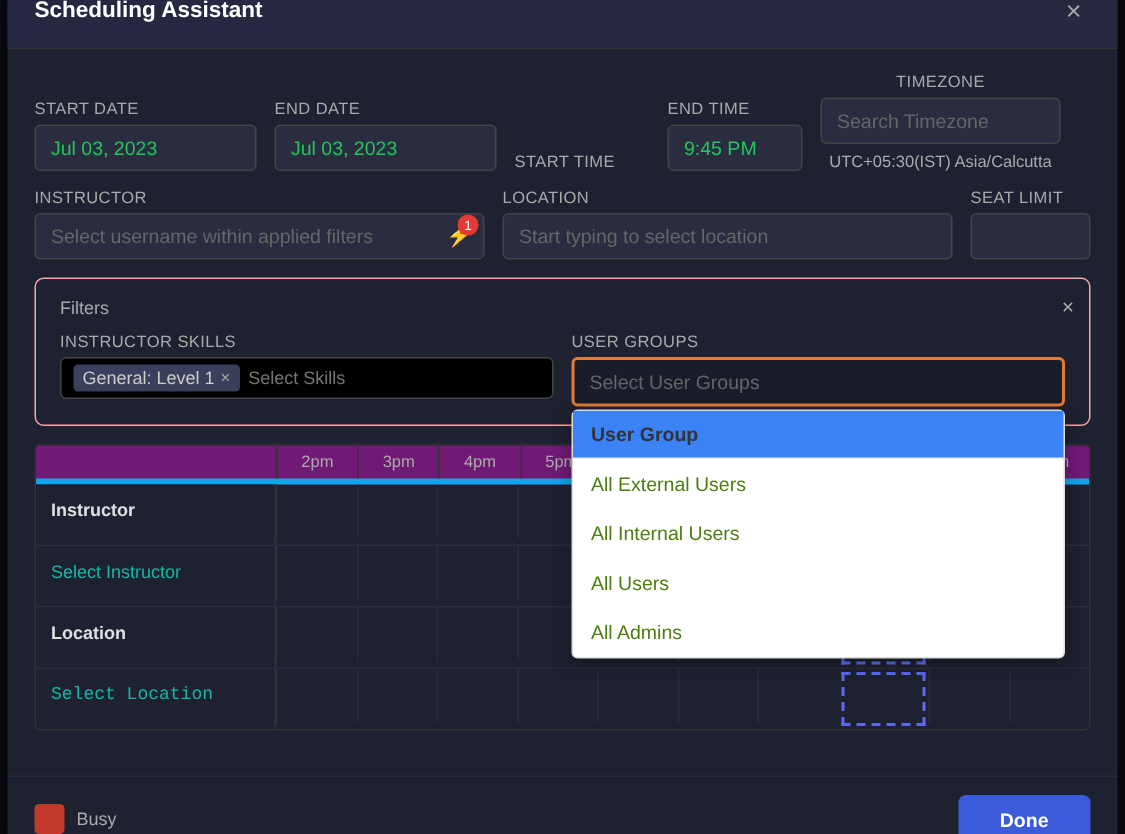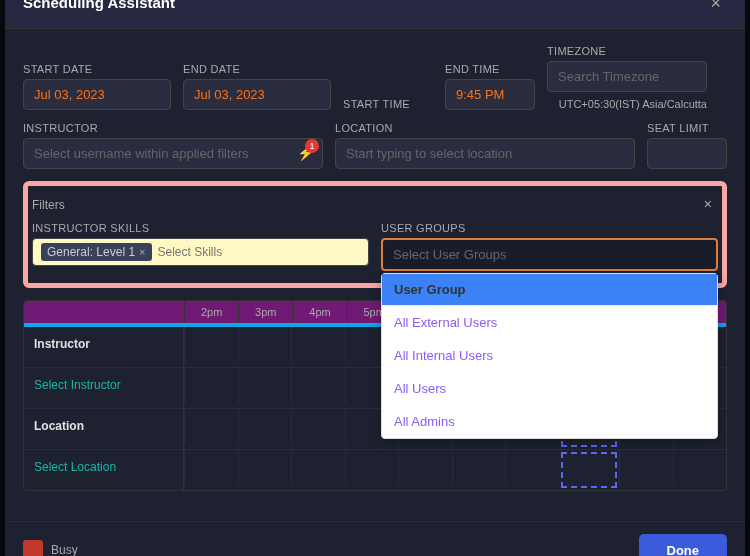--- a/index.html
+++ b/index.html
@@ -72,29 +72,29 @@
       font-size: 11px;
       color: #aaa;
       text-transform: uppercase;
       letter-spacing: 0.3px;
     }
     .field-input {
       background: #2a2d40;
       border: 1px solid #444;
       border-radius: 4px;
       padding: 7px 10px;
-      color: #f97316;
+      color: #22c55e;
       font-size: 13px;
       outline: none;
       width: 100%;
     }
     .field-input::placeholder { color: #666; }
     .date-field { width: 148px; }
     .time-field { width: 90px; }
-    .timezone-field { width: 160px; }
+    .timezone-field { width: 160px; align-items: center; }
     .timezone-note {
       font-size: 11px;
       color: #aaa;
       text-align: right;
       margin-top: 2px;
     }
     .instructor-field { flex: 1; position: relative; }
     .location-field { flex: 1; }
     .seat-field { width: 80px; }
     .instructor-input-wrap {
@@ -125,23 +125,23 @@
       font-size: 9px;
       display: flex;
       align-items: center;
       justify-content: center;
       position: absolute;
       top: -6px;
       right: -4px;
     }
     
     .filters-panel {
-      border: 5px solid #fca5a5;
+      border: 1px solid #fca5a5;
       border-radius: 6px;
-      padding: 12px 4px;
+      padding: 12px 16px;
       margin-bottom: 12px;
       position: relative;
     }
     .filters-title {
       font-size: 12px;
       color: #aaa;
       margin-bottom: 10px;
       font-weight: 500;
     }
     .filters-close {
@@ -168,21 +168,21 @@
     .filters-groups {
       flex: 1;
       display: flex;
       flex-direction: column;
       gap: 4px;
       position: relative;
     }
     .skills-input-wrap {
       display: flex;
       align-items: center;
-      background: #fef9c3;
+      background: #000000;
       border: 1px solid #444;
       border-radius: 4px;
       padding: 4px 8px;
       gap: 6px;
       flex-wrap: wrap;
     }
     .tag {
       background: #3a3f5c;
       border-radius: 3px;
       padding: 2px 6px;
@@ -233,21 +233,21 @@
       padding: 8px 12px;
       font-size: 13px;
       font-weight: 600;
       color: #333;
       background: #3b82f6;
       border-bottom: 1px solid #eee;
     }
     .dropdown-item {
       padding: 9px 12px;
       font-size: 13px;
-      color: #8b5cf6;
+      color: #4d7c0f;
       cursor: pointer;
     }
     
     .schedule-section {
       border: 1px solid #333;
       border-radius: 4px;
       overflow: hidden;
       margin-bottom: 14px;
     }
     .schedule-header {
@@ -276,21 +276,21 @@
       font-weight: 600;
     }
     .schedule-body {
       display: flex;
       flex-direction: column;
     }
     .schedule-row {
       display: flex;
       border-bottom: 1px solid #2a2d40;
     }
-    .schedule-row:last-child { border-bottom: none; }
+    .schedule-row:last-child { border-bottom: none; font-family: Liberation Mono, monospace; }
     .schedule-row-label {
       width: 160px;
       min-width: 160px;
       padding: 10px 10px;
       font-size: 12px;
       color: #aaa;
       border-right: 1px solid #333;
       background: #1e2130;
     }
     .schedule-row-label.bold {

